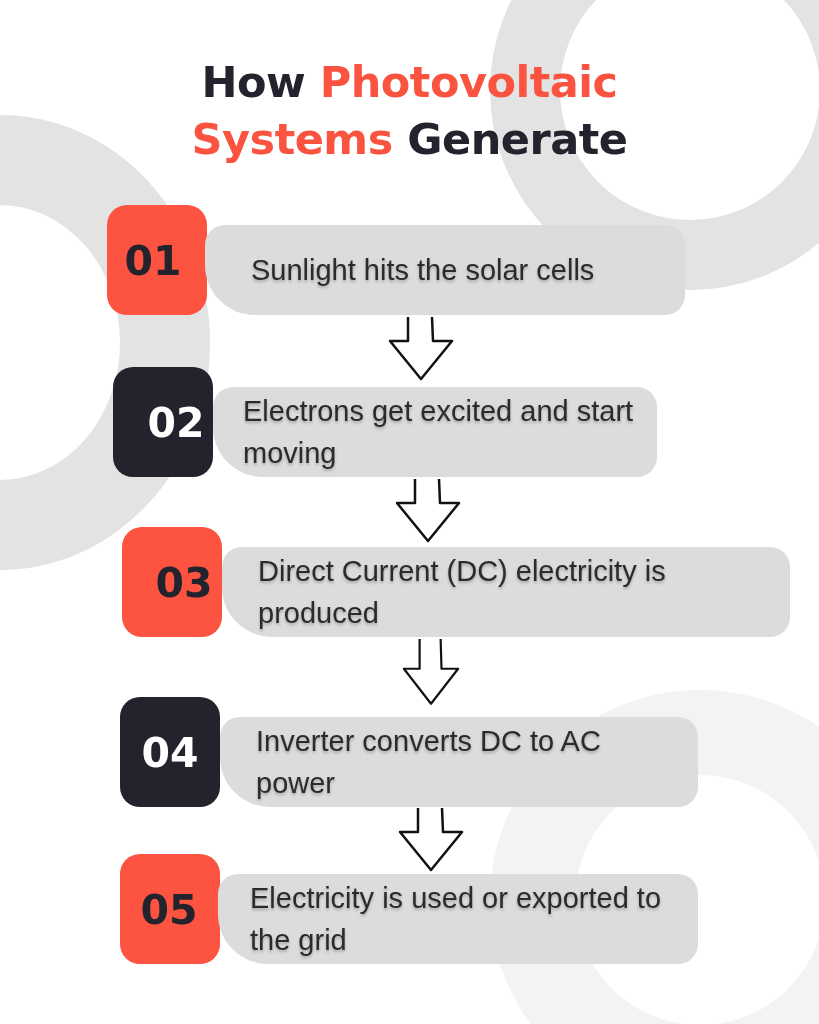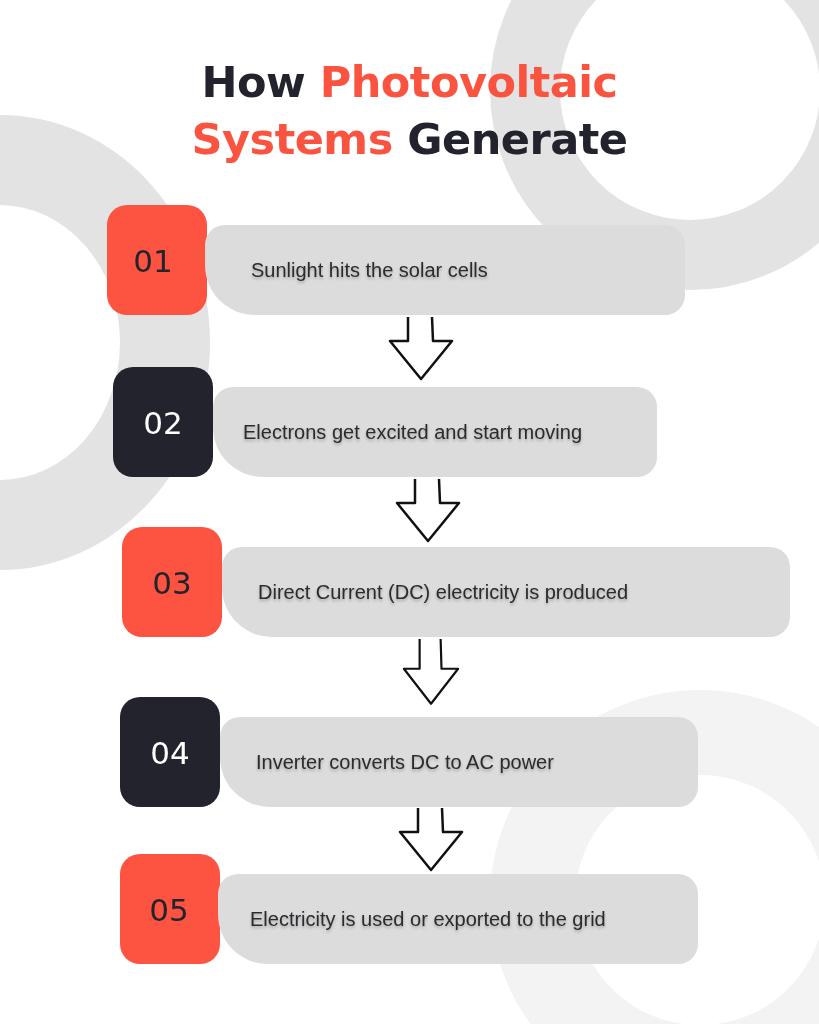--- a/index.html
+++ b/index.html
@@ -23,33 +23,33 @@
   .step { position: absolute; }
   .badge {
     position: absolute; left: 0; top: 0; width: 100px; height: 110px;
     border-radius: 20px; box-sizing: border-box;
   }
   .badge.red { background: #fd5341; }
   .badge.dark { background: #22232d; }
   .badge-num {
     position: absolute; left: 0; top: 0; width: 92px; height: 112px;
     display: flex; align-items: center; justify-content: center;
-    font-family: "DejaVu Sans", sans-serif; font-weight: normal; font-size: 31px;
+    font-family: "DejaVu Sans", sans-serif; font-weight: bold; font-size: 41px;
     padding-top: 0px;
   }
   .badge.red .badge-num { color: #22232d; }
   .badge.dark .badge-num { color: #ffffff; }
   .card {
     position: absolute; left: 98px; top: 20px; height: 90px; width: 480px;
     background: #dcdcdc; border-radius: 20px 20px 20px 50px;
     box-sizing: border-box;
     display: flex; align-items: center;
   }
   .card-text {
-    font-family: "Liberation Sans", sans-serif; font-size: 20px; line-height: 42px;
+    font-family: "Liberation Sans", sans-serif; font-size: 29px; line-height: 42px;
     color: #2b2b2f; text-shadow: 0 2px 3px rgba(0,0,0,0.25);
     padding-left: 36px; padding-right: 20px;
   }
 
   .arrow { position: absolute; width: 70px; height: 70px; }
 </style>
 </head>
 <body>
 
 <div class="ring ring-tr"></div>
@@ -69,34 +69,34 @@
     <div class="card-text" style="padding-left:46px;">Sunlight hits the solar cells</div>
   </div>
 </div>
 
 <svg class="arrow" style="left:386px; top:317px;" viewBox="0 0 70 70">
   <path d="M22 0 L22 24 L4 24 L35 62 L66 24 L47 24 L46 0" fill="#fff" stroke="#111" stroke-width="2.5" stroke-linejoin="round"></path>
 </svg>
 
 <div class="step" style="left:113px; top:367px;">
   <div class="badge dark">
-    <div class="badge-num" style="width:100px;">02</div>
+    <div class="badge-num" style="width:100px;margin-left:13px;">02</div>
   </div>
   <div class="card" style="left:100px; width:444px;">
     <div class="card-text" style="padding-left:30px;">Electrons get excited and start moving</div>
   </div>
 </div>
 
 <svg class="arrow" style="left:393px; top:479px;" viewBox="0 0 70 70">
   <path d="M22 0 L22 24 L4 24 L35 62 L66 24 L47 24 L46 0" fill="#fff" stroke="#111" stroke-width="2.5" stroke-linejoin="round"></path>
 </svg>
 
 <div class="step" style="left:122px; top:527px;">
   <div class="badge red">
-    <div class="badge-num" style="width:100px;">03</div>
+    <div class="badge-num" style="width:100px;margin-left:12px;">03</div>
   </div>
   <div class="card" style="left:100px; width:568px;">
     <div class="card-text">Direct Current (DC) electricity is produced</div>
   </div>
 </div>
 
 <svg class="arrow" style="left:396px; top:639px;" viewBox="0 0 70 80">
   <path d="M22 0 L22 34 L4 34 L35 74 L66 34 L47 34 L46 0" fill="#fff" stroke="#111" stroke-width="2.5" stroke-linejoin="round"></path>
 </svg>
 

